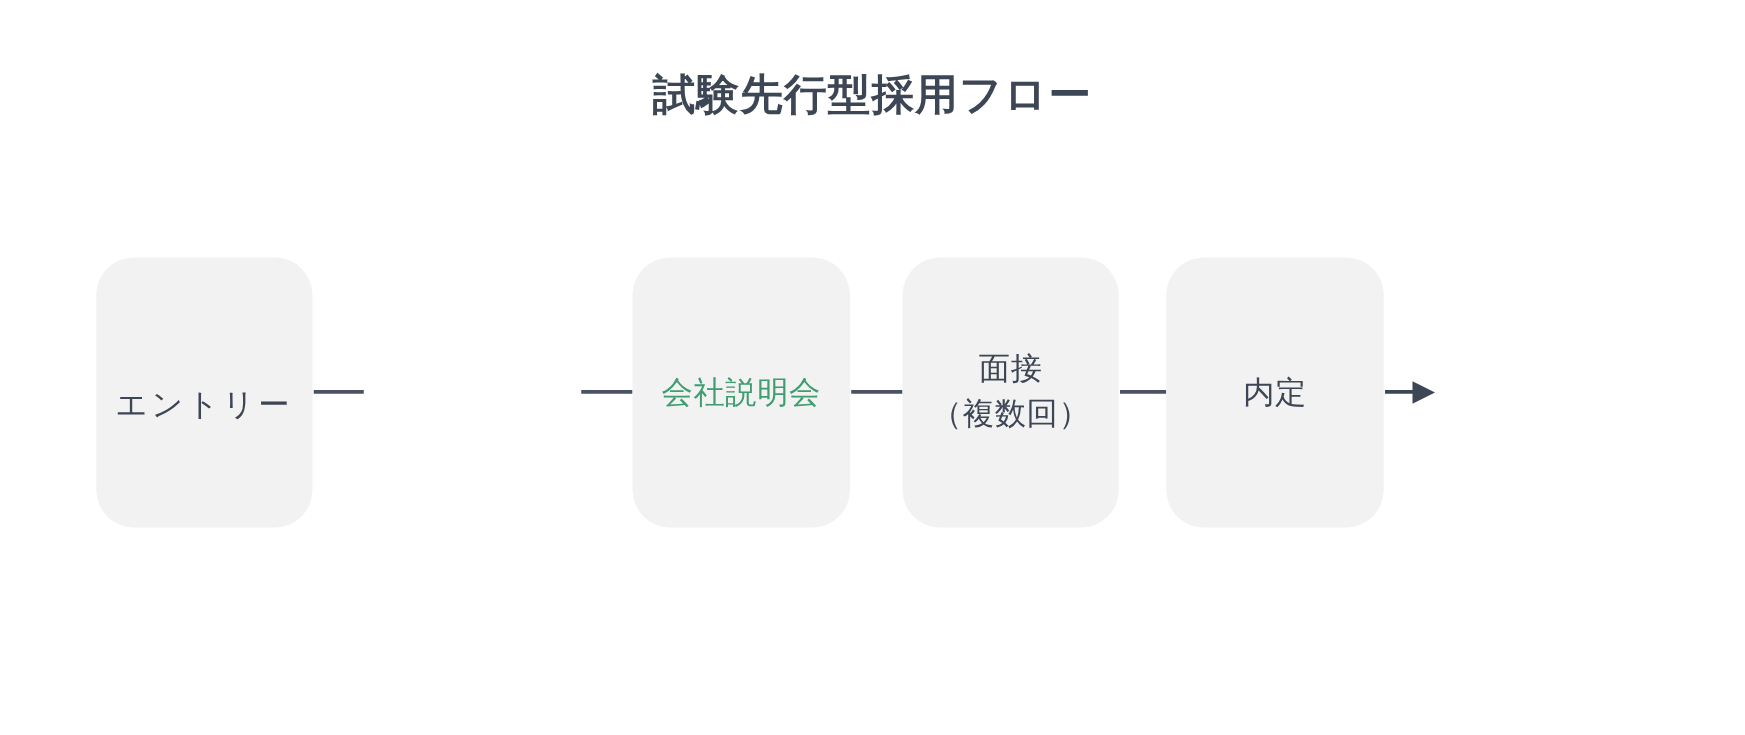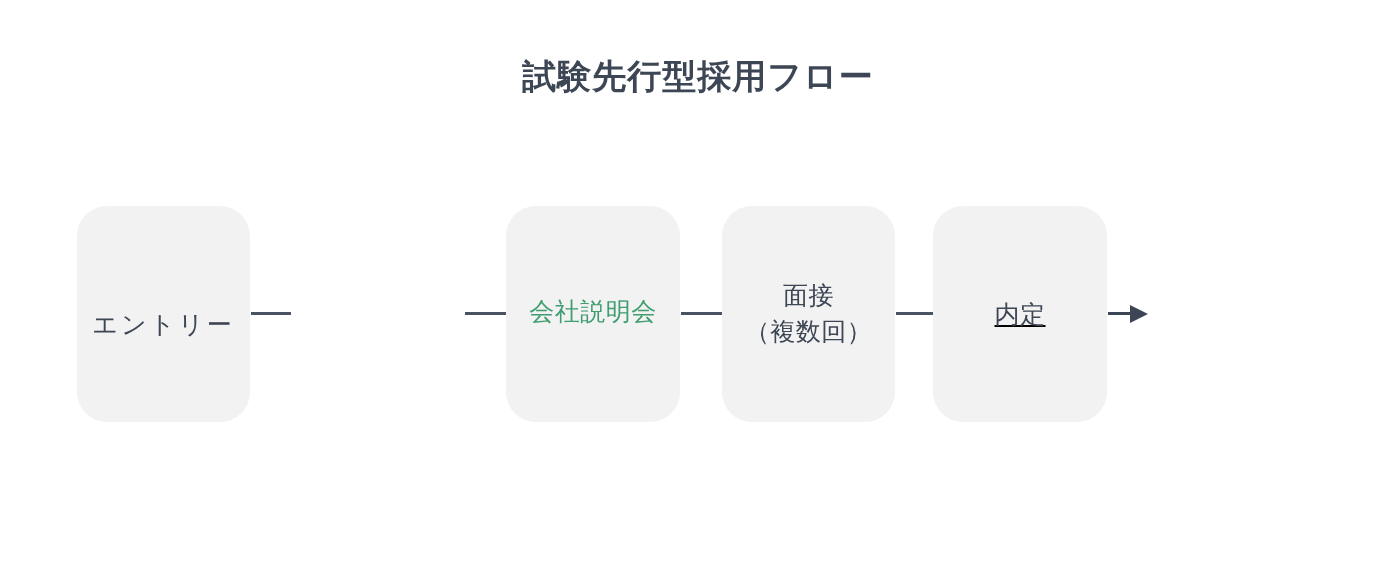--- a/index.html
+++ b/index.html
@@ -114,34 +114,34 @@
 
     <div class="node wide-letter" style="left:77px; width:173px;">
       <span class="node-label">エントリー</span>
     </div>
 
     <div class="connector" style="left:251px; width:40px;"></div>
 
 
     <div class="connector" style="left:465px; width:41px;"></div>
 
-    <div class="node accent" style="left:506px; width:174px;font-family:Liberation Mono, monospace;">
+    <div class="node accent" style="left:506px; width:174px;">
       <span class="node-label">会社説明会</span>
     </div>
 
     <div class="connector" style="left:681px; width:41px;"></div>
 
     <div class="node" style="left:722px; width:173px;font-family:Liberation Serif, serif;">
       <span class="node-label">面接
 （複数回）</span>
     </div>
 
     <div class="connector" style="left:896px; width:37px;"></div>
 
-    <div class="node" style="left:933px; width:174px;text-decoration:underline;">
+    <div class="node" style="left:933px; width:174px;">
       <span class="node-label">内定</span>
     </div>
 
     <div class="connector-arrow" style="left:1108px; width:44px;">
       <span class="shaft"></span>
       <span class="head"></span>
     </div>
 
 
   </div>

